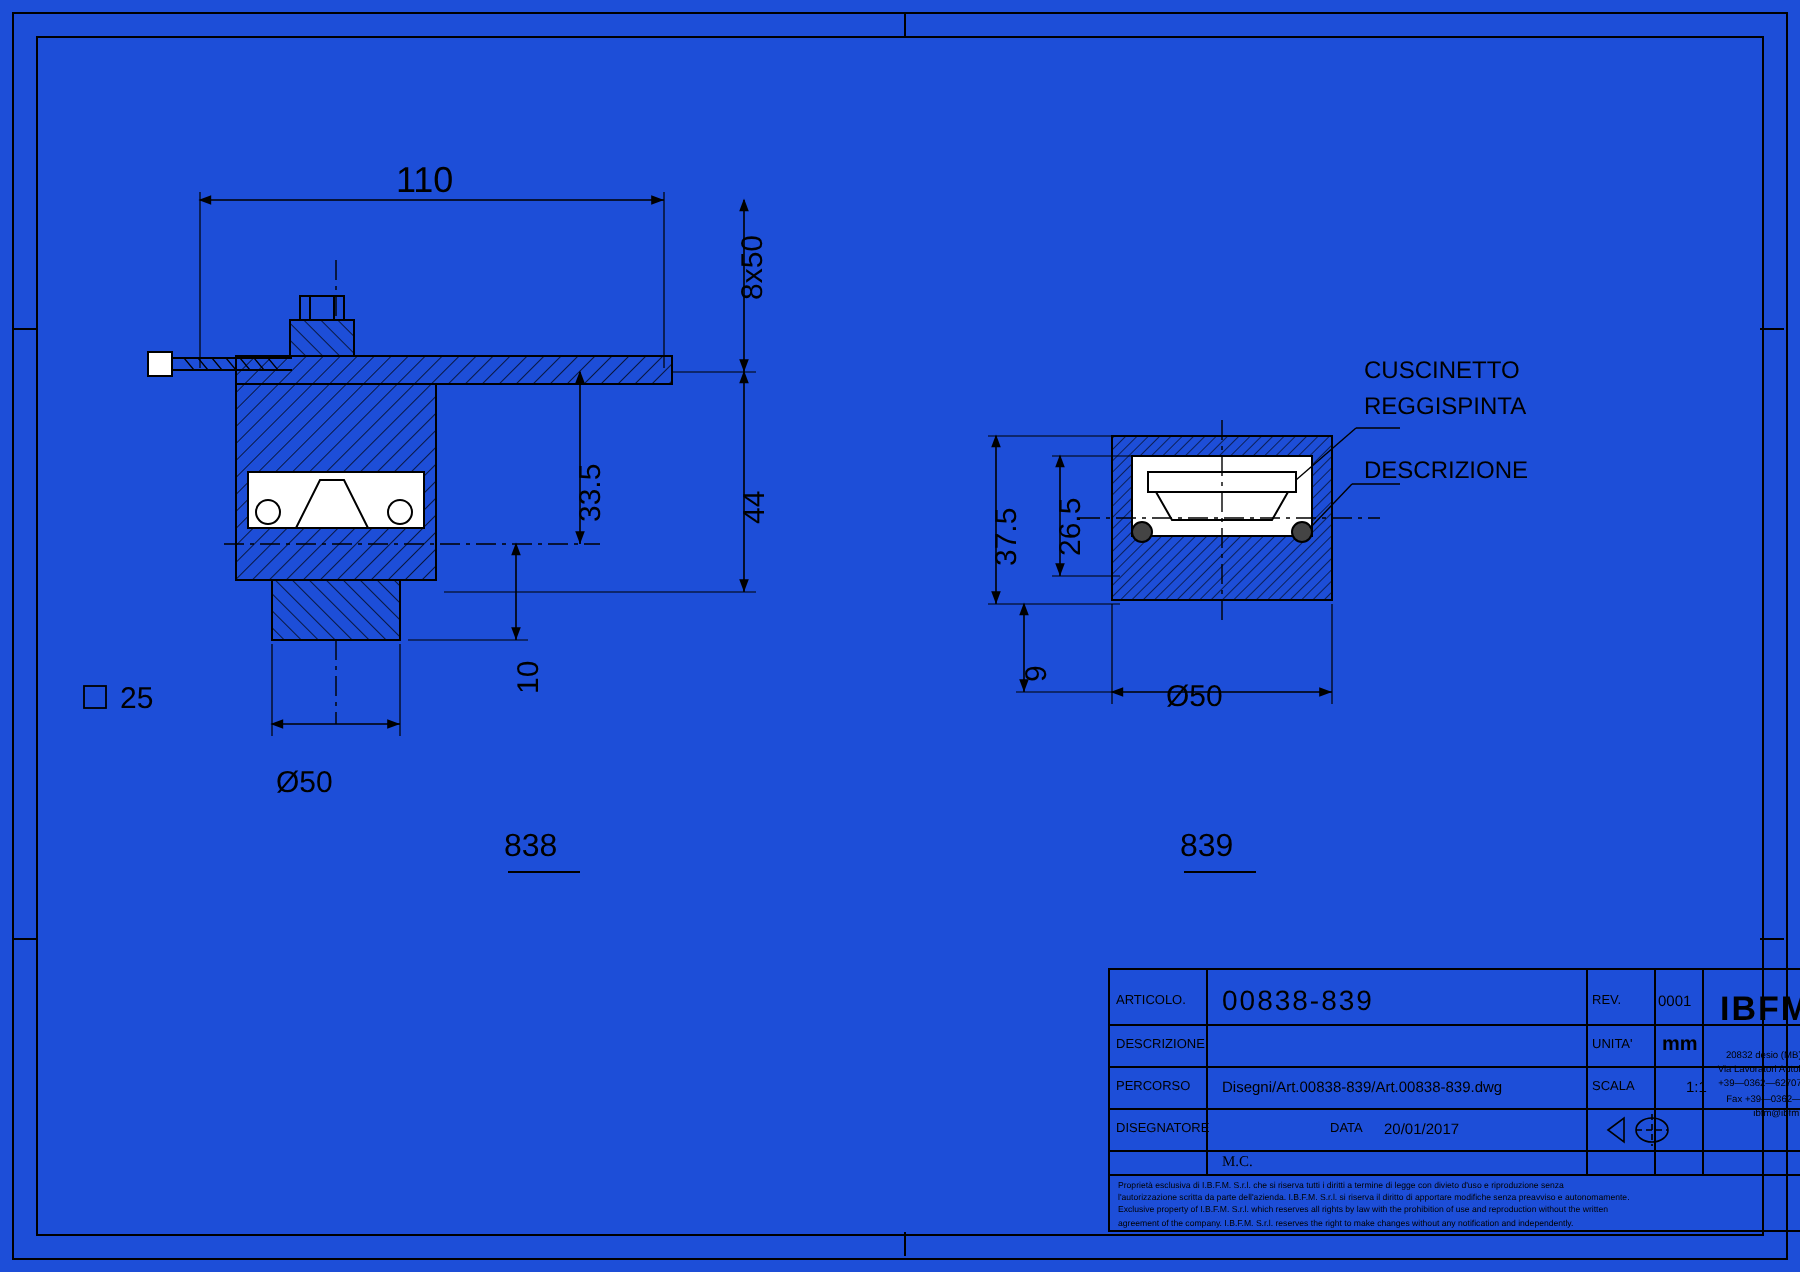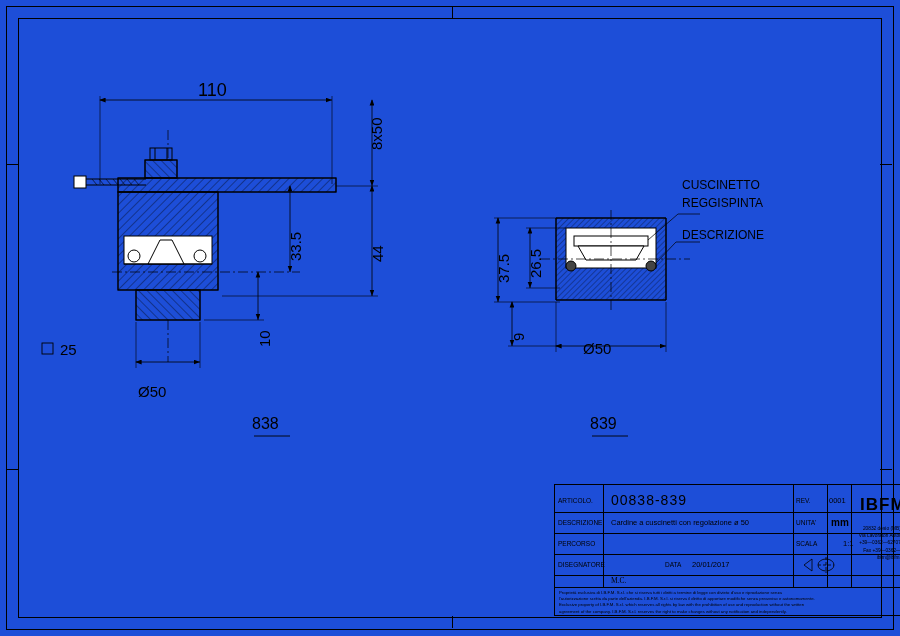--- a/index.html
+++ b/index.html
@@ -197,25 +197,25 @@
     <div class="vline" style="left:238px;top:0;height:102px;"></div>
     <div class="vline" style="left:272px;top:0;height:102px;"></div>
     <div class="vline" style="left:296px;top:0;height:102px;"></div>
 
     <div class="cell lab" style="left:3px;top:8px;width:46px;height:14px;">ARTICOLO.</div>
     <div class="cell bigval" style="left:56px;top:5px;width:180px;height:20px;">00838-839</div>
     <div class="cell lab" style="left:241px;top:8px;width:30px;height:14px;">REV.</div>
     <div class="cell val" style="left:274px;top:8px;width:22px;height:14px;font-size:7.5px;text-align:right;">0001</div>
 
     <div class="cell lab" style="left:3px;top:30px;width:46px;height:14px;">DESCRIZIONE</div>
-    <div class="cell" style="left:56px;top:30px;width:180px;height:14px;font-size:7.5px;">Cardine a cuscinetti con regolazione ø 50</div>
     <div class="cell lab" style="left:241px;top:30px;width:32px;height:14px;">UNITA'</div>
     <div class="cell" style="left:276px;top:30px;width:22px;height:14px;font-size:10px;font-weight:bold;">mm</div>
 
     <div class="cell lab" style="left:3px;top:51px;width:46px;height:14px;">PERCORSO</div>
+    <div class="cell" style="left:56px;top:51px;width:182px;height:14px;font-size:7.5px;">Disegni/Art.00838-839/Art.00838-839.dwg</div>
     <div class="cell lab" style="left:241px;top:51px;width:32px;height:14px;">SCALA</div>
     <div class="cell" style="left:288px;top:51px;width:22px;height:14px;font-size:7.5px;">1:1</div>
 
     <div class="cell lab" style="left:3px;top:72px;width:46px;height:14px;">DISEGNATORE</div>
     <div class="cell" style="left:56px;top:88px;width:50px;height:14px;font-size:7.5px;font-family:Liberation Serif, serif;">M.C.</div>
     <div class="cell lab" style="left:110px;top:72px;width:24px;height:14px;">DATA</div>
     <div class="cell" style="left:137px;top:72px;width:90px;height:14px;font-size:7.5px;">20/01/2017</div>
 
     <svg width="74" height="20" style="position:absolute;left:243px;top:70px;">
       <g stroke="#000" fill="none" stroke-width="0.8">

